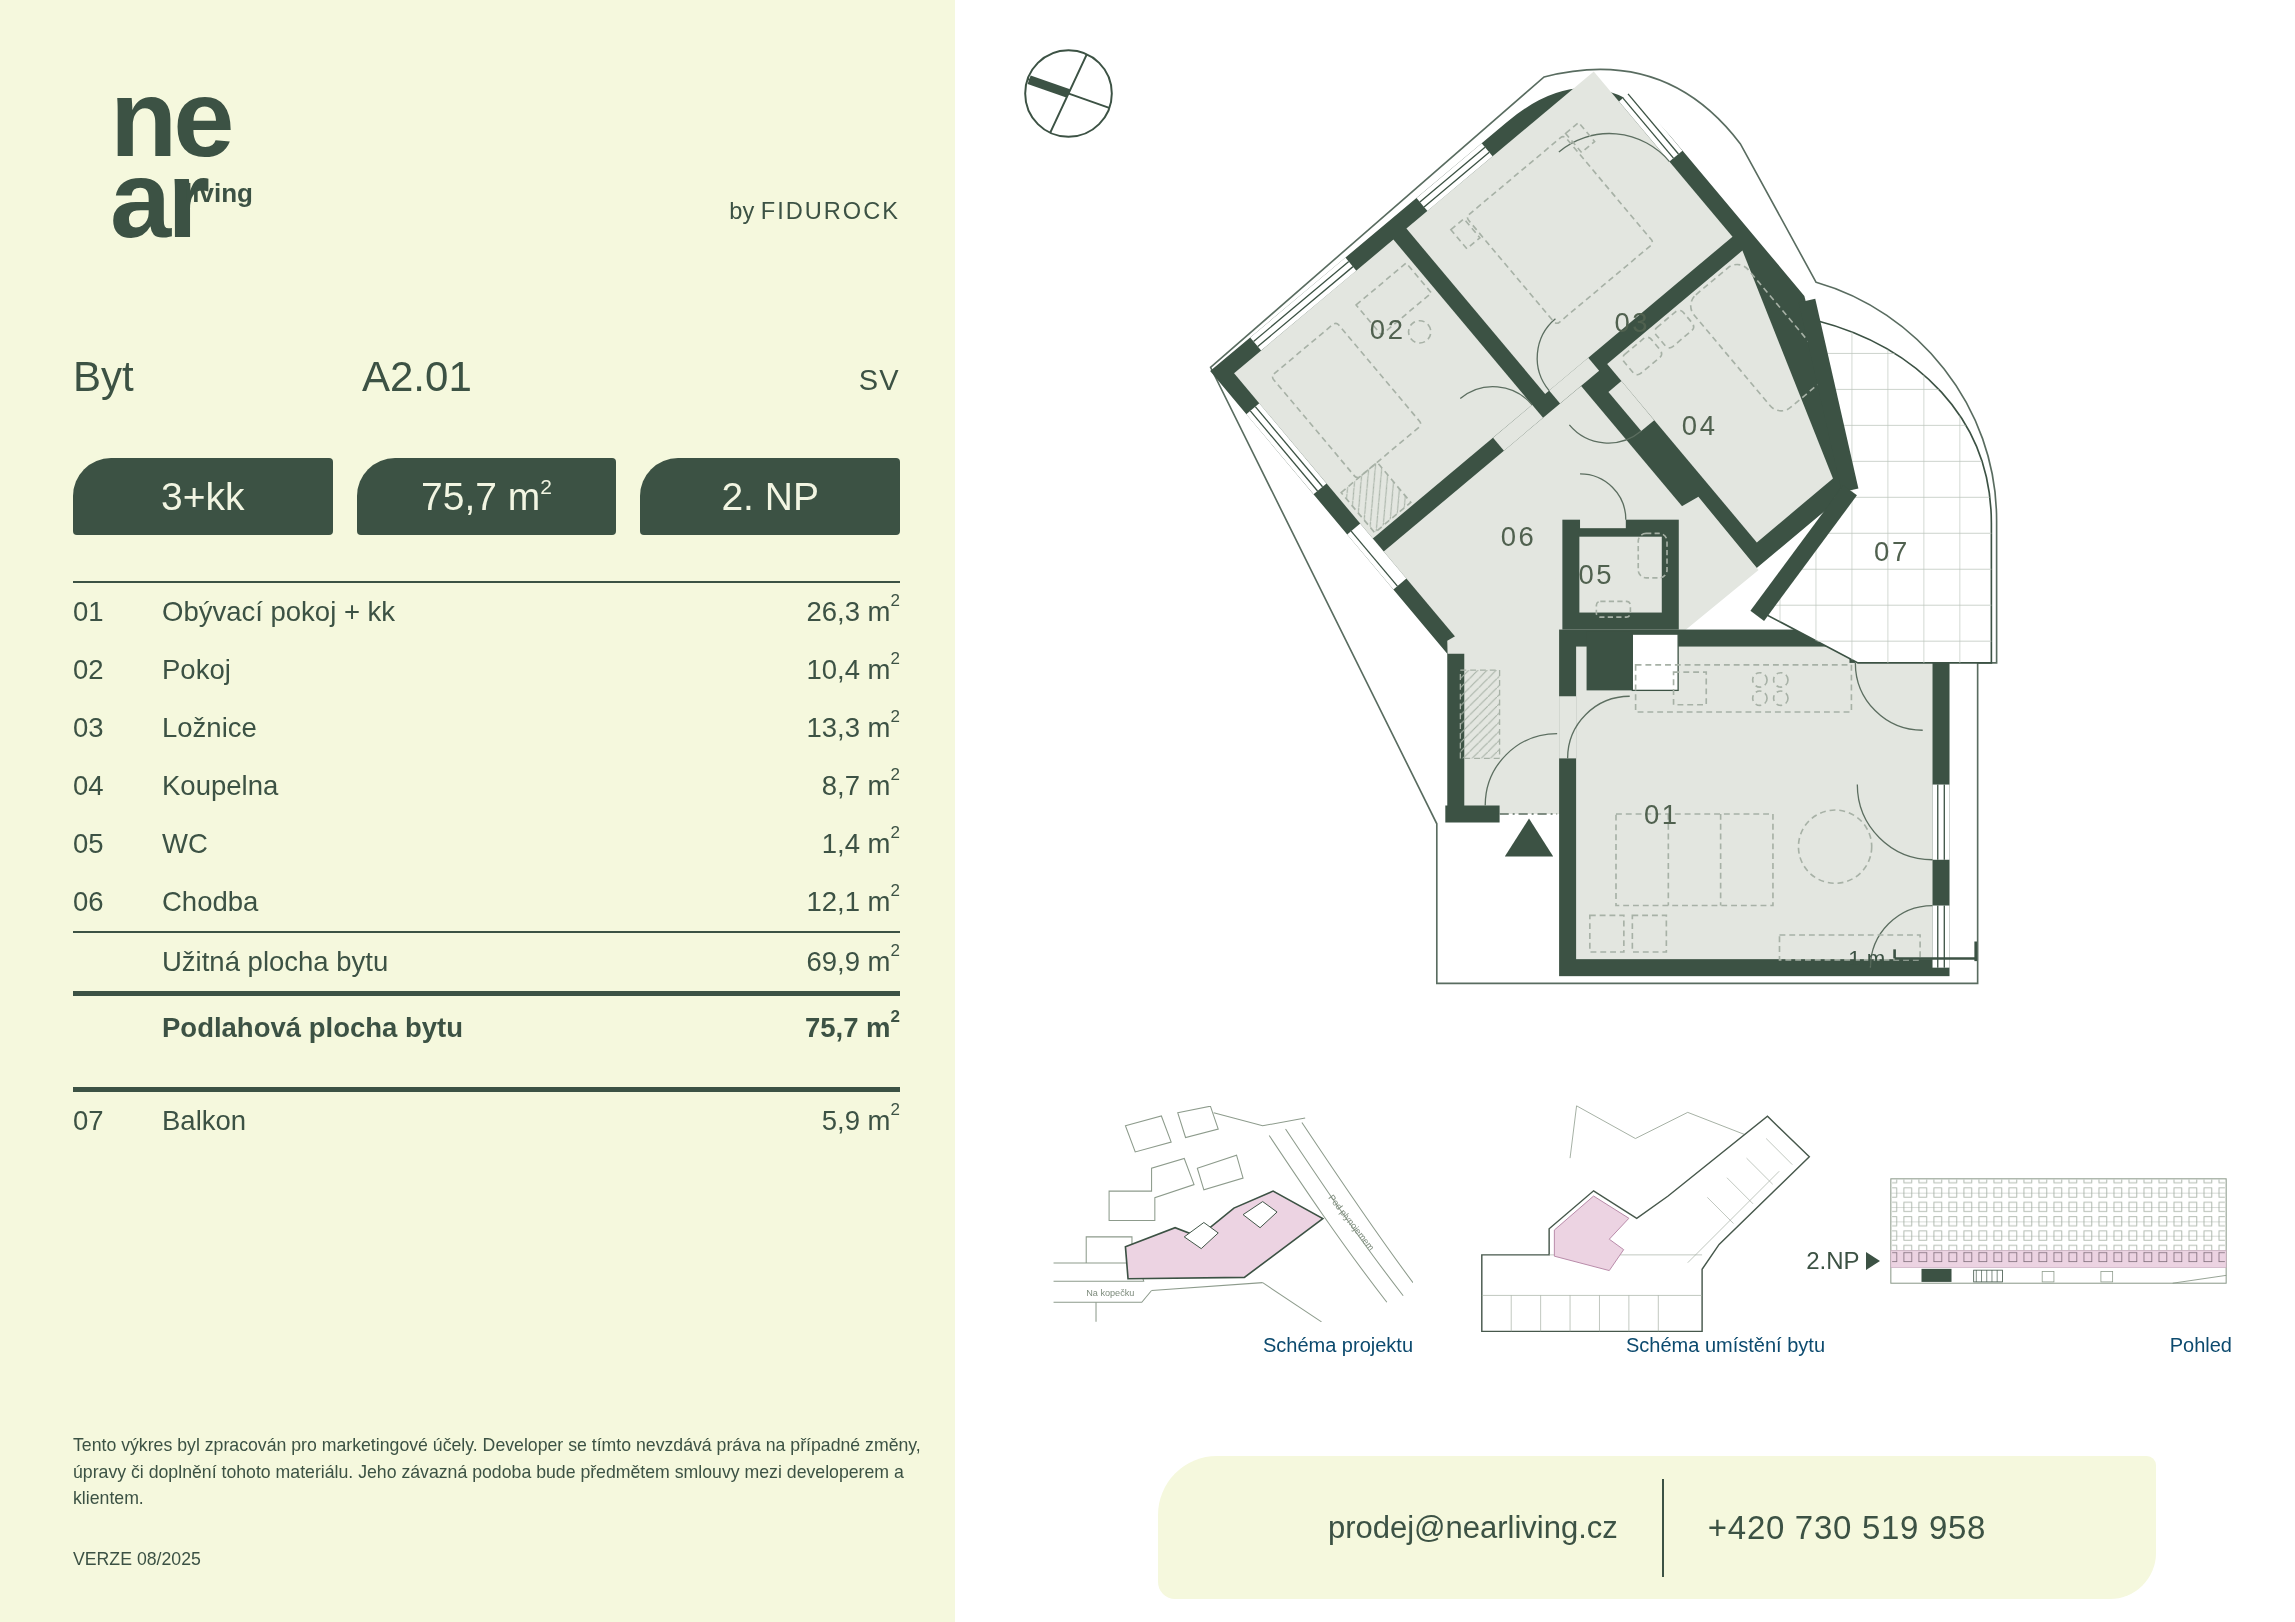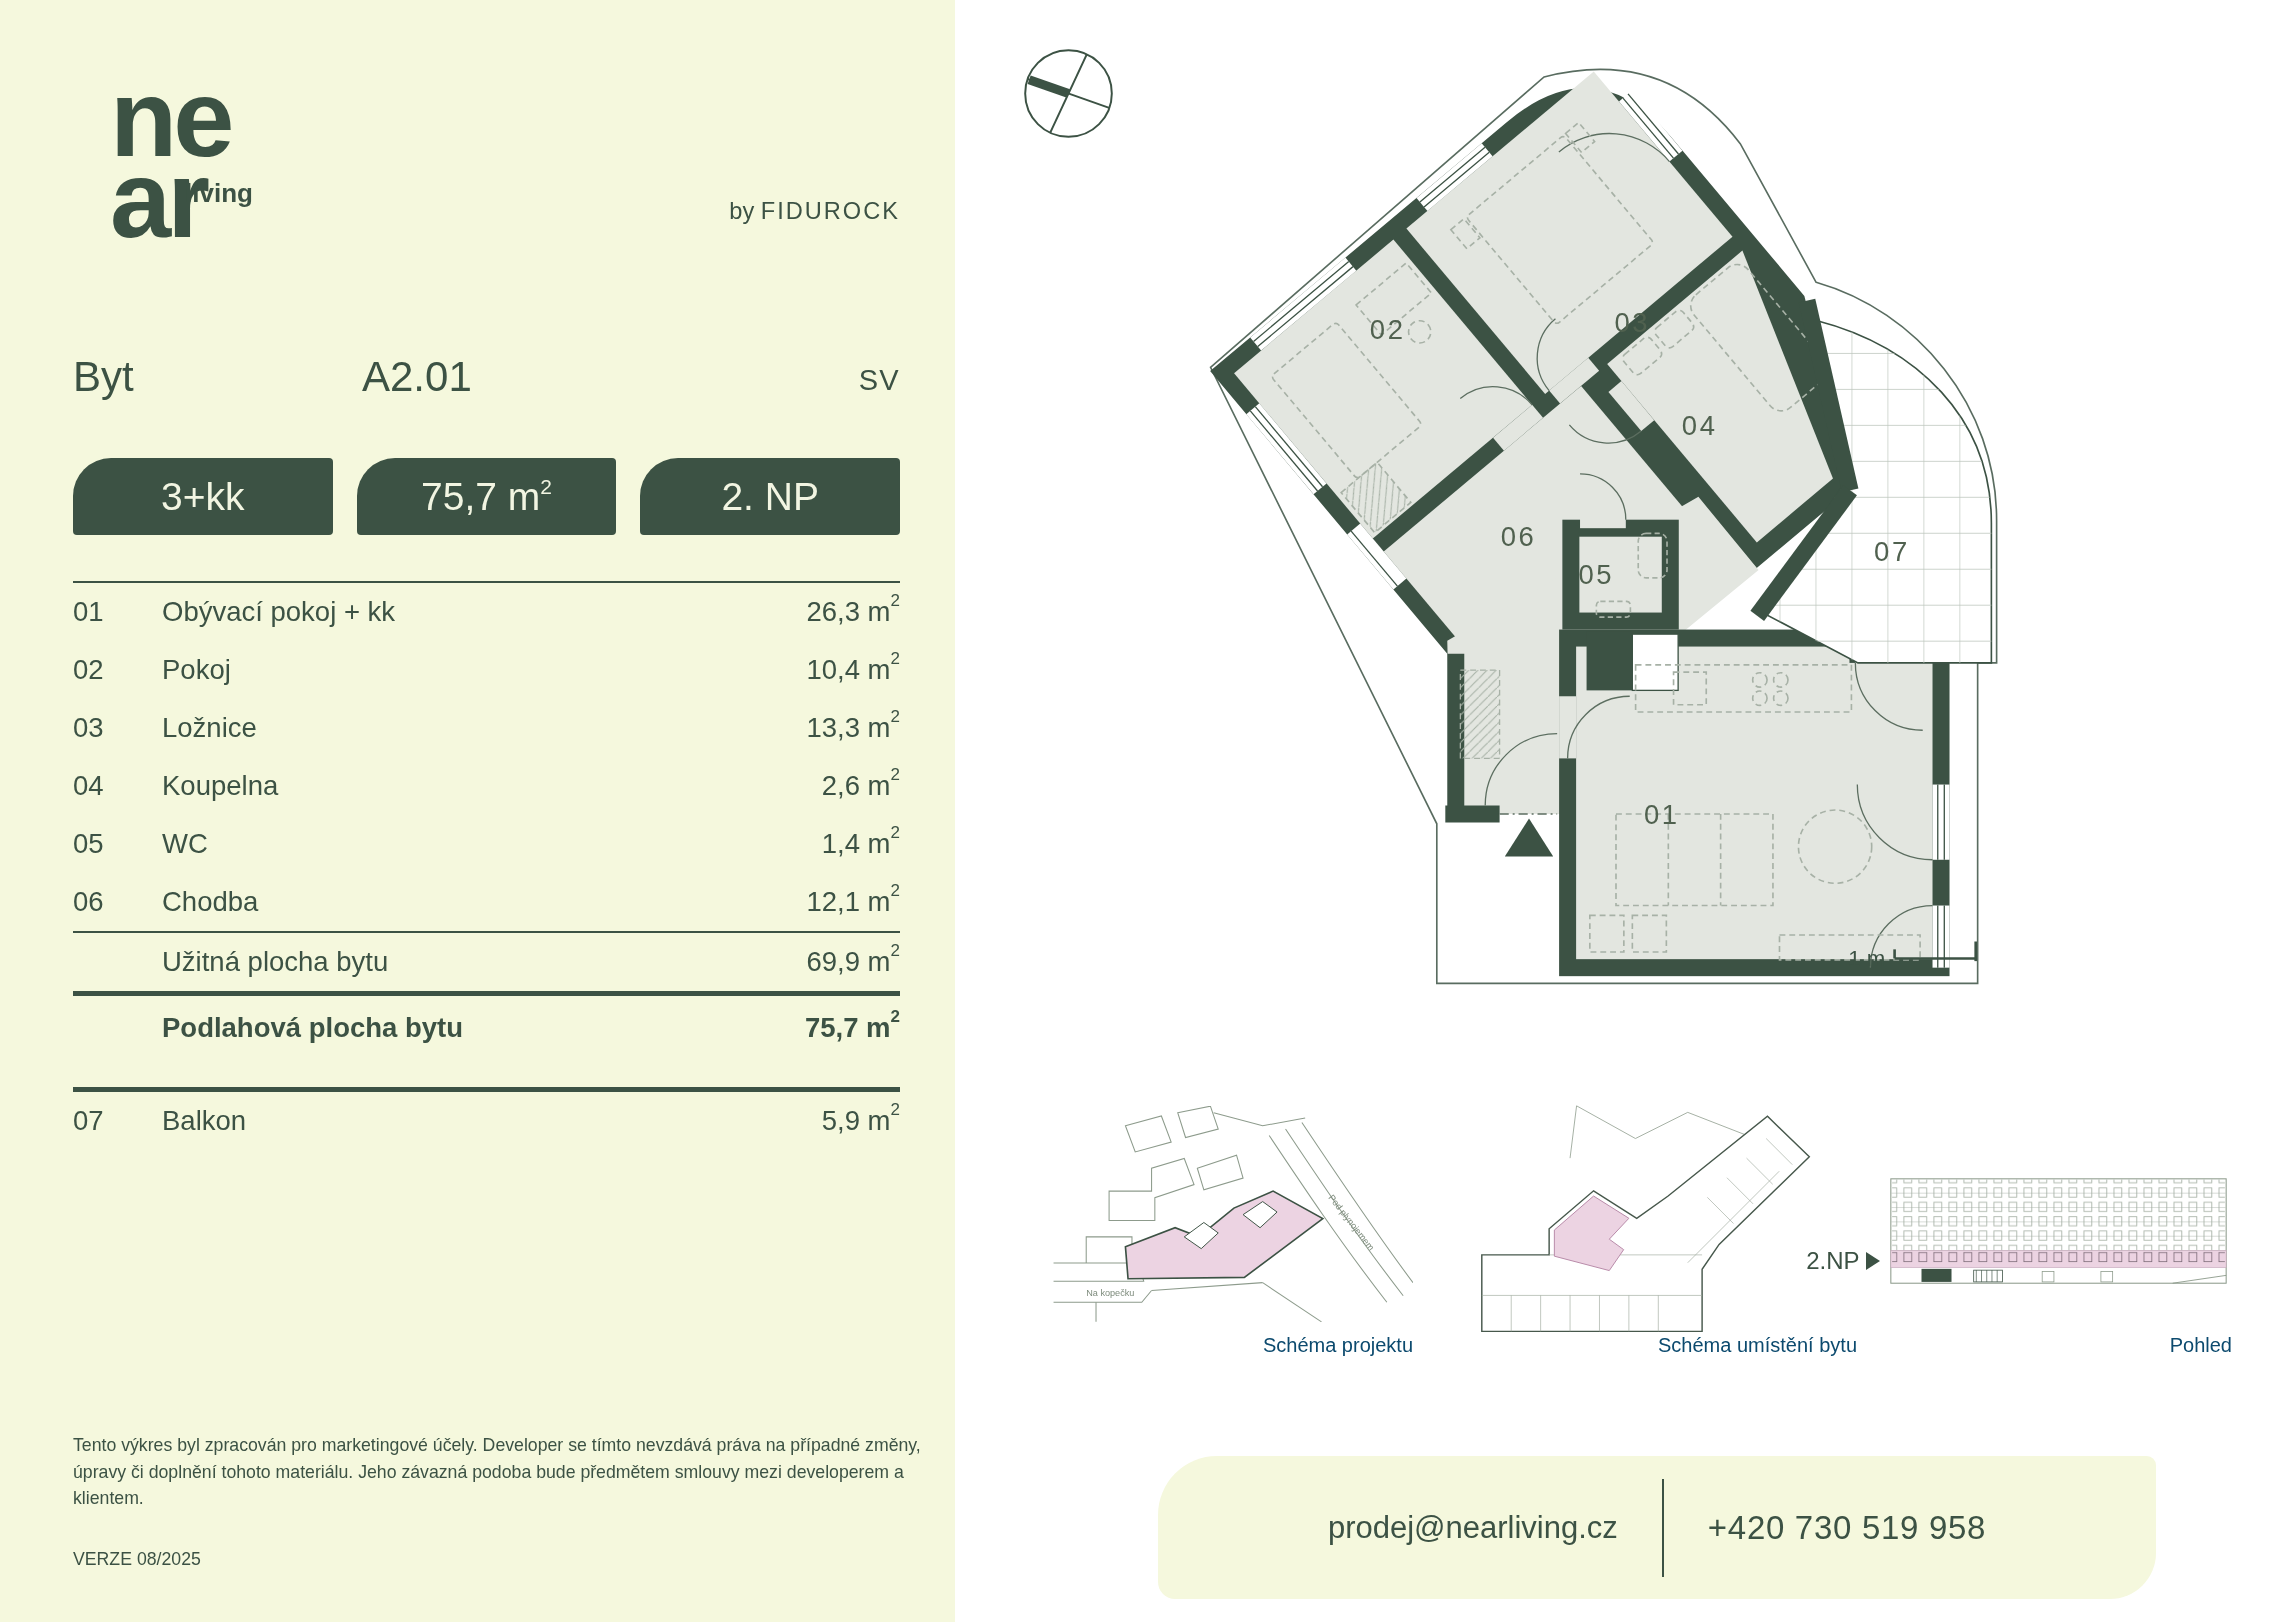--- a/index.html
+++ b/index.html
@@ -118,21 +118,21 @@
 
           <div class="trow">
             <span class="num">03</span>
             <span class="name">Ložnice</span>
             <span class="val"><span>13,3</span>&nbsp;<span>m</span><sup>2</sup></span>
           </div>
 
           <div class="trow">
             <span class="num">04</span>
             <span class="name">Koupelna</span>
-            <span class="val"><span>2,6</span>&nbsp;<span>m</span><sup>2</sup></span>
+            <span class="val"><span>8,7</span>&nbsp;<span>m</span><sup>2</sup></span>
           </div>
 
           <div class="trow">
             <span class="num">05</span>
             <span class="name">WC</span>
             <span class="val"><span>1,4</span>&nbsp;<span>m</span><sup>2</sup></span>
           </div>
 
           <div class="trow">
             <span class="num">06</span>
@@ -358,21 +358,21 @@
     <path d="M 15,238 L 118,238 L 118,198 L 186,140 L 252,182 L 300,148 L 452,26 L 516,88 L 378,222 L 352,260 L 352,355 L 15,355 Z" fill="#ffffff" stroke="#47584c" stroke-width="2.2"></path>
     <g fill="none" stroke="#9fab9e" stroke-width="1">
       <path d="M 15,300 H 352"></path>
       <path d="M 60,300 V 355 M 105,300 V 355 M 150,300 V 355 M 195,300 V 355 M 240,300 V 355 M 285,300 V 355"></path>
       <path d="M 330,250 L 470,110"></path>
       <path d="M 360,150 L 400,190 M 390,120 L 430,160 M 420,90 L 460,130 M 450,60 L 490,100"></path>
       <path d="M 118,238 L 352,238"></path>
     </g>
     <path d="M 126,200 L 186,148 L 240,182 L 210,214 L 232,230 L 210,262 L 126,240 Z" fill="#ecd3e2" stroke="#b88aa8" stroke-width="1.5"></path>
   </svg>
-  <div class="fig-caption" style="left:1504px; top:1334px; width:353px;">Schéma umístění bytu</div>
+  <div class="fig-caption" style="left:1472px; top:1334px; width:353px;">Schéma umístění bytu</div>
 
   <div class="floor-tag">
     <span>2.NP</span>
     <span class="tri"></span>
   </div>
   <svg class="fig" style="left:1885px; top:1171px;" width="347" height="137" viewBox="0 0 530 210">
     <defs>
       <pattern id="win" width="23" height="22" patternUnits="userSpaceOnUse">
         <rect x="5" y="4" width="12" height="14" fill="none" stroke="#9fab9e" stroke-width="1.2"></rect>
       </pattern>

